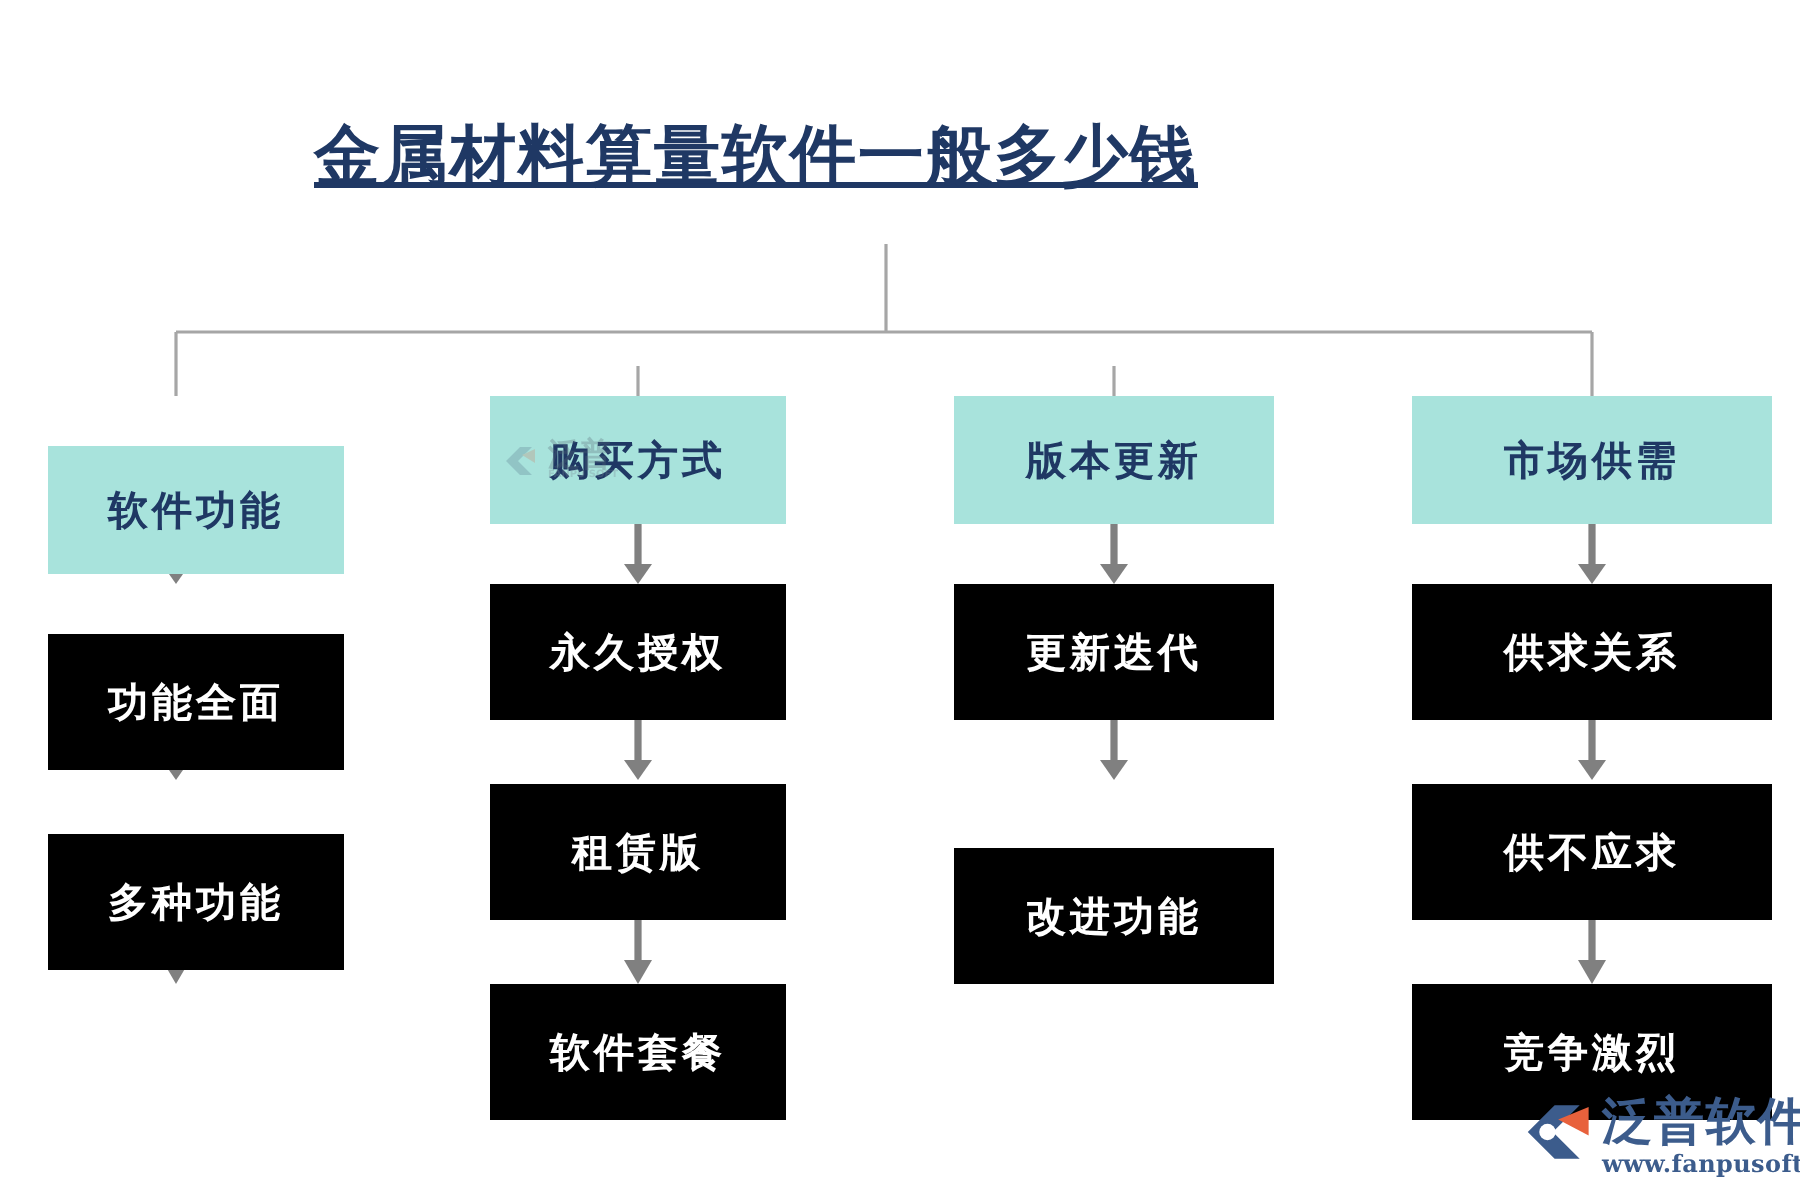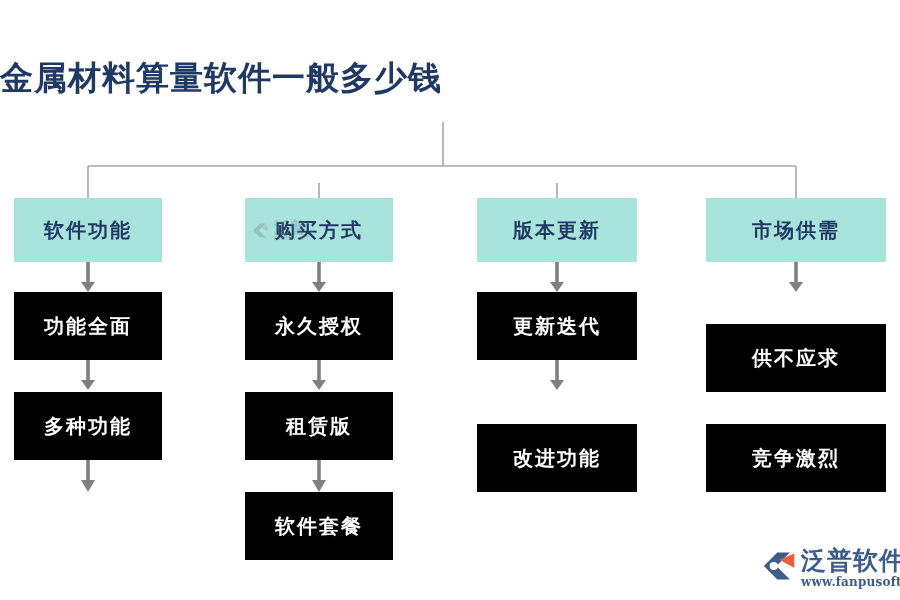--- a/index.html
+++ b/index.html
@@ -20,46 +20,48 @@
     width: 900px;
     height: 600px;
   }
 
   
   .title {
     position: absolute;
     left: 0;
     top: 56px;
     width: 756px;
+    text-align: center;
     font-size: 33px;
     font-weight: bold;
     letter-spacing: 1px;
     color: #1F3864;
     font-family: "DejaVu Serif", "Liberation Serif", serif;
     white-space: nowrap;
+    text-decoration: underline;
   }
 
   
   .connectors {
     position: absolute;
     left: 0;
     top: 0;
     width: 900px;
     height: 600px;
     pointer-events: none;
   }
 
   
   .column {
     position: absolute;
     top: 198px;
     width: 148px;
   }
 
-  .col-1 { left: 14px;  }
+  .col-1 { left: 24px; margin-top: 25px;  }
   .col-2 { left: 245px; }
   .col-3 { left: 477px; width: 160px; }
   .col-4 { left: 706px; width: 180px; }
 
   .node {
     position: relative;
     box-sizing: border-box;
     display: flex;
     align-items: center;
     justify-content: center;
@@ -292,20 +294,23 @@
     <div class="node item">
       <span>改进功能</span>
     </div>
   </div>
 
   <div class="column col-4">
     <div class="node head">
       <span>市场供需</span>
     </div>
     <div class="gap-head"></div>
+    <div class="node item">
+      <span>供求关系</span>
+    </div>
     <div class="gap-item"></div>
     <div class="node item">
       <span>供不应求</span>
     </div>
     <div class="gap-item"></div>
     <div class="node item">
       <span>竞争激烈</span>
     </div>
   </div>
 

